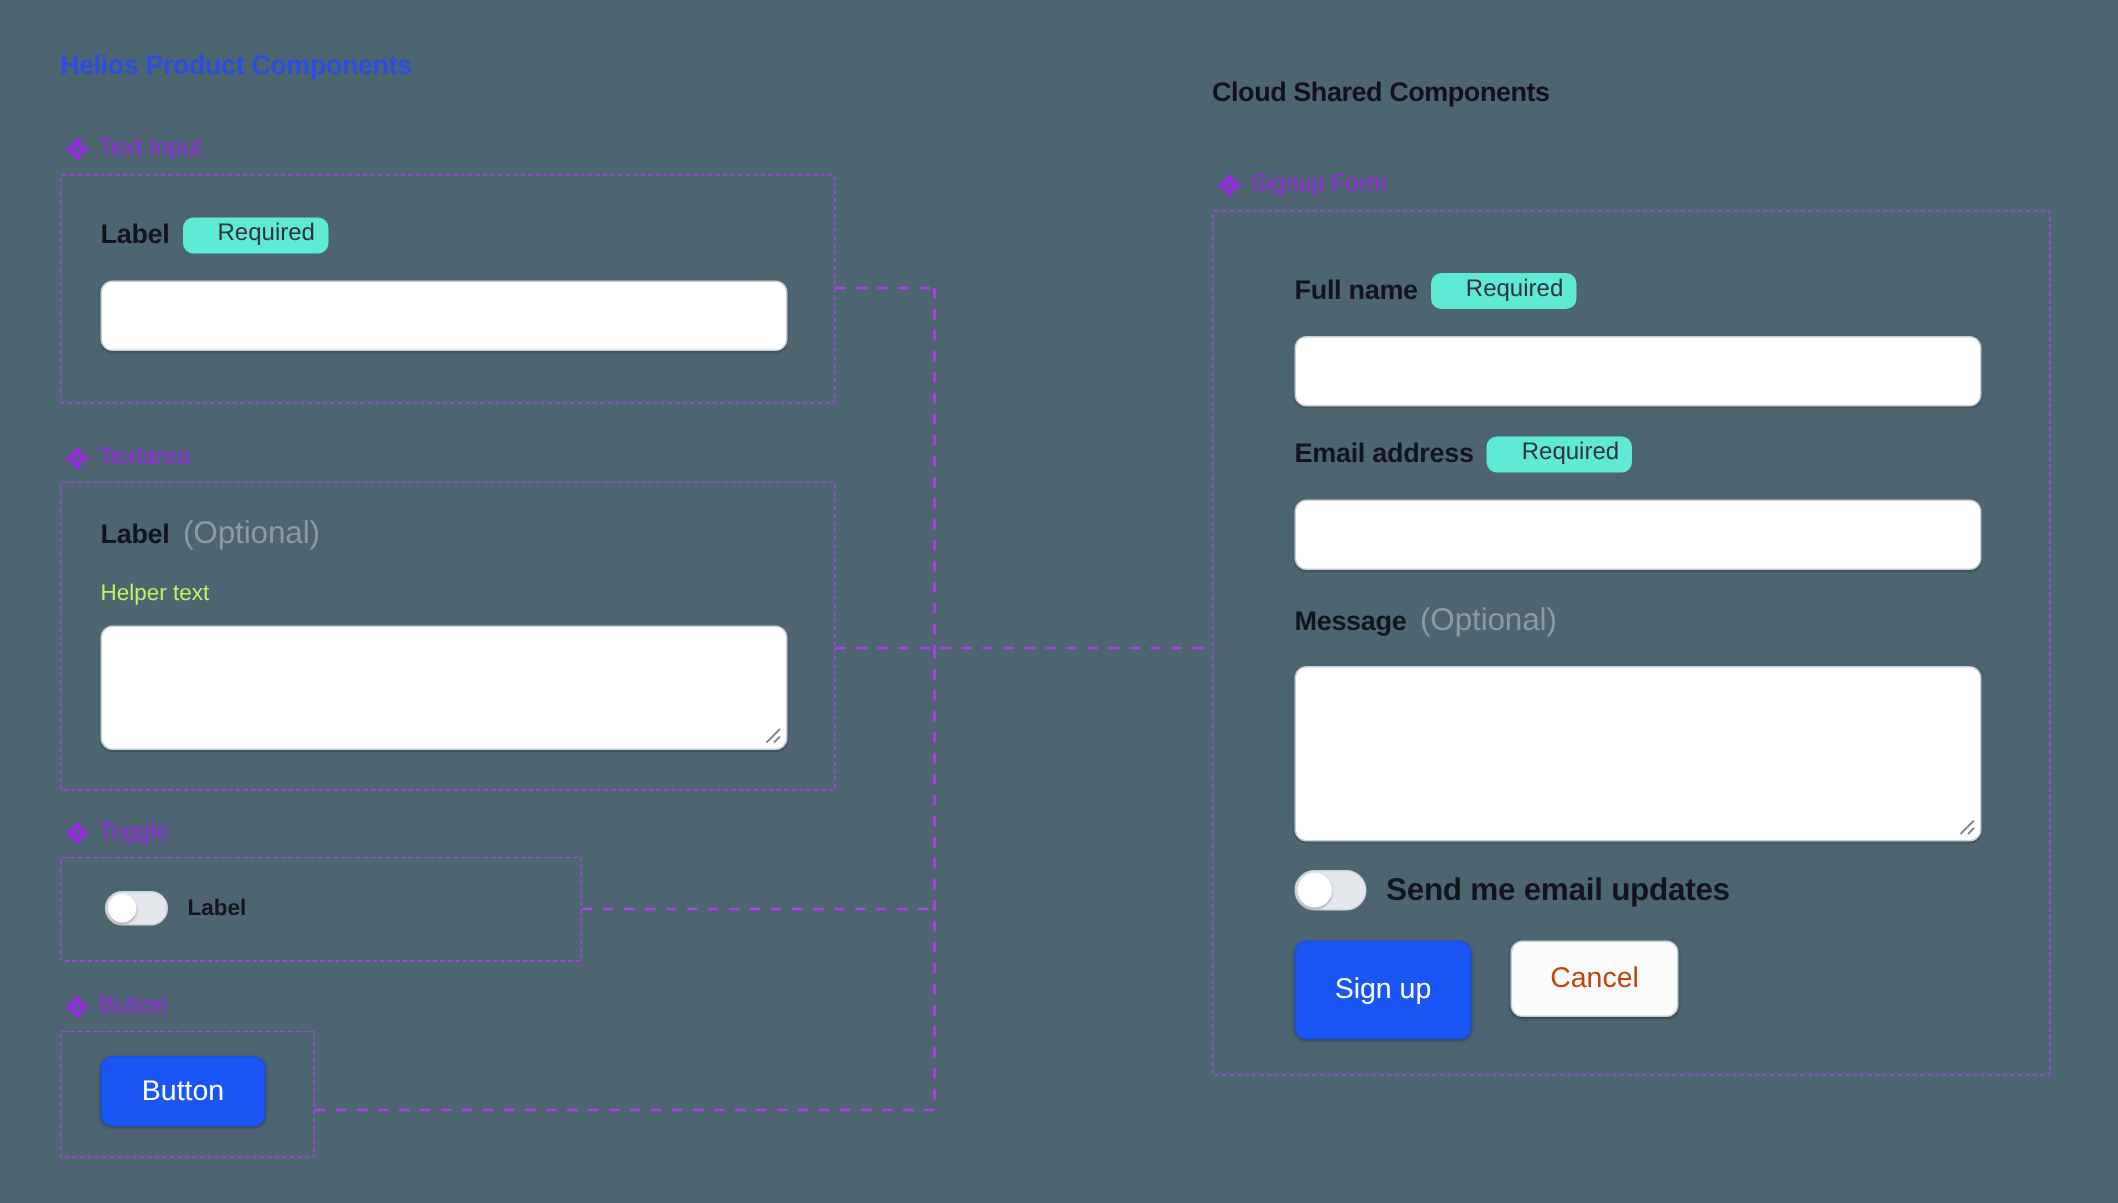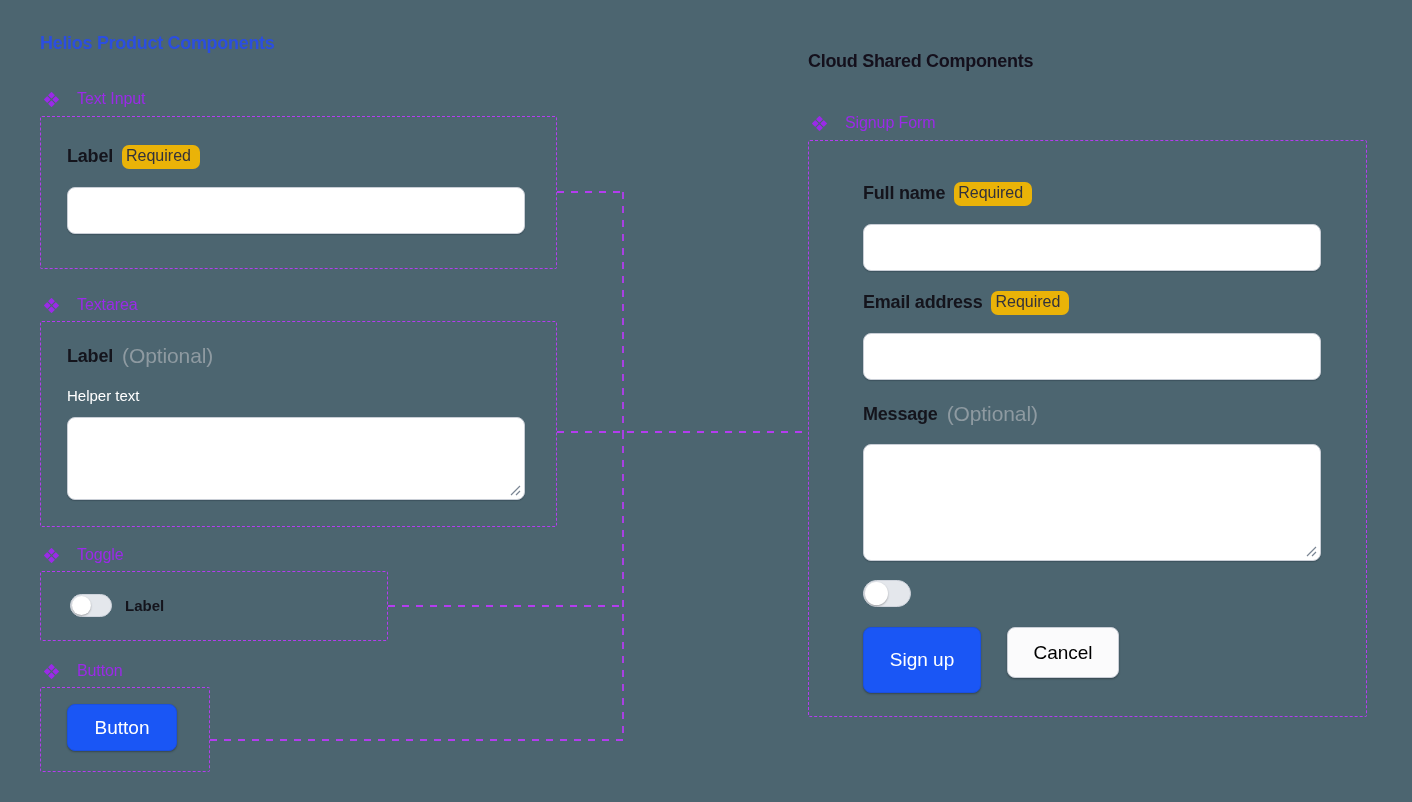--- a/index.html
+++ b/index.html
@@ -42,21 +42,21 @@
     white-space: nowrap;
   }
   #title-left  { left: 40px;  top: 33px; color: #2b4ee0; }
   #title-right { left: 808px; top: 51px; color: #14101c; }
 
   
   .section-head {
     position: absolute;
     display: flex;
     align-items: center;
-    gap: 18px;
+    gap: 7px;
     white-space: nowrap;
   }
   .section-head .sec-label {
     font-size: 16px;
     font-weight: 500;
     color: #9b2ae8;
     letter-spacing: -0.1px;
   }
   .diamond-icon {
     width: 15px;
@@ -83,36 +83,36 @@
   }
   .field-label {
     font-size: 18px;
     font-weight: bold;
     color: #14141c;
     letter-spacing: -0.2px;
   }
   .badge-required {
     font-size: 16px;
     color: #32323c;
-    background: #eab308;
+    background: #5eead4;
     border-radius: 7px;
-    padding: 3px 9px 4px 4px;
+    padding: 3px 9px 4px 23px;
     line-height: 1.05;
     font-weight: normal;
   }
   .opt-text {
     font-size: 21px;
     color: #8e9aa1;
     font-weight: normal;
     letter-spacing: -0.1px;
     text-align: right;
   }
   .helper-text {
     font-size: 15px;
-    color: #ffffff;
+    color: #bef264;
     margin-top: 8px;
   }
 
   .txt-input {
     display: block;
     background: #ffffff;
     border: 1px solid #c9ced6;
     border-radius: 8px;
     box-sizing: border-box;
     box-shadow: 0 1px 1px rgba(10,20,30,0.22);
@@ -192,21 +192,21 @@
     white-space: nowrap;
   }
   .btn-primary {
     background: #1a56f5;
     color: #ffffff;
     border: 1px solid #1a4fe0;
     box-shadow: 0 1px 2px rgba(0,0,0,0.3);
   }
   .btn-secondary {
     background: #fbfbfc;
-    color: #000000;
+    color: #c2410c;
     border: 1px solid #c9ced6;
     box-shadow: 0 1px 2px rgba(0,0,0,0.3);
   }
 
   
   #sec-text-input { left: 44px; top: 90px; }
   #box-text-input { left: 40px; top: 116px; width: 517px; height: 153px; }
   #ti-label-row   { position: absolute; left: 67px; top: 145px; }
   #ti-input       { position: absolute; left: 67px; top: 187px; width: 458px; height: 47px; }
 
@@ -376,19 +376,20 @@
   <div class="txt-area" id="sf-msg-area">
     <svg class="resize-grip" viewBox="0 0 14 14">
       <path d="M13 4 L4 13 M13 9 L9 13" stroke="#7b8694" stroke-width="1.2" fill="none"></path>
     </svg>
   </div>
 
   <div class="toggle-row" id="sf-toggle-row">
     <div class="toggle big">
       <div class="knob"></div>
     </div>
+    <span class="toggle-label lg">Send me email updates</span>
   </div>
 
   <button class="btn btn-primary" id="sf-btn-signup">Sign up</button>
   <button class="btn btn-secondary" id="sf-btn-cancel">Cancel</button>
 
   </div>
 </div>
 
 </body></html>

